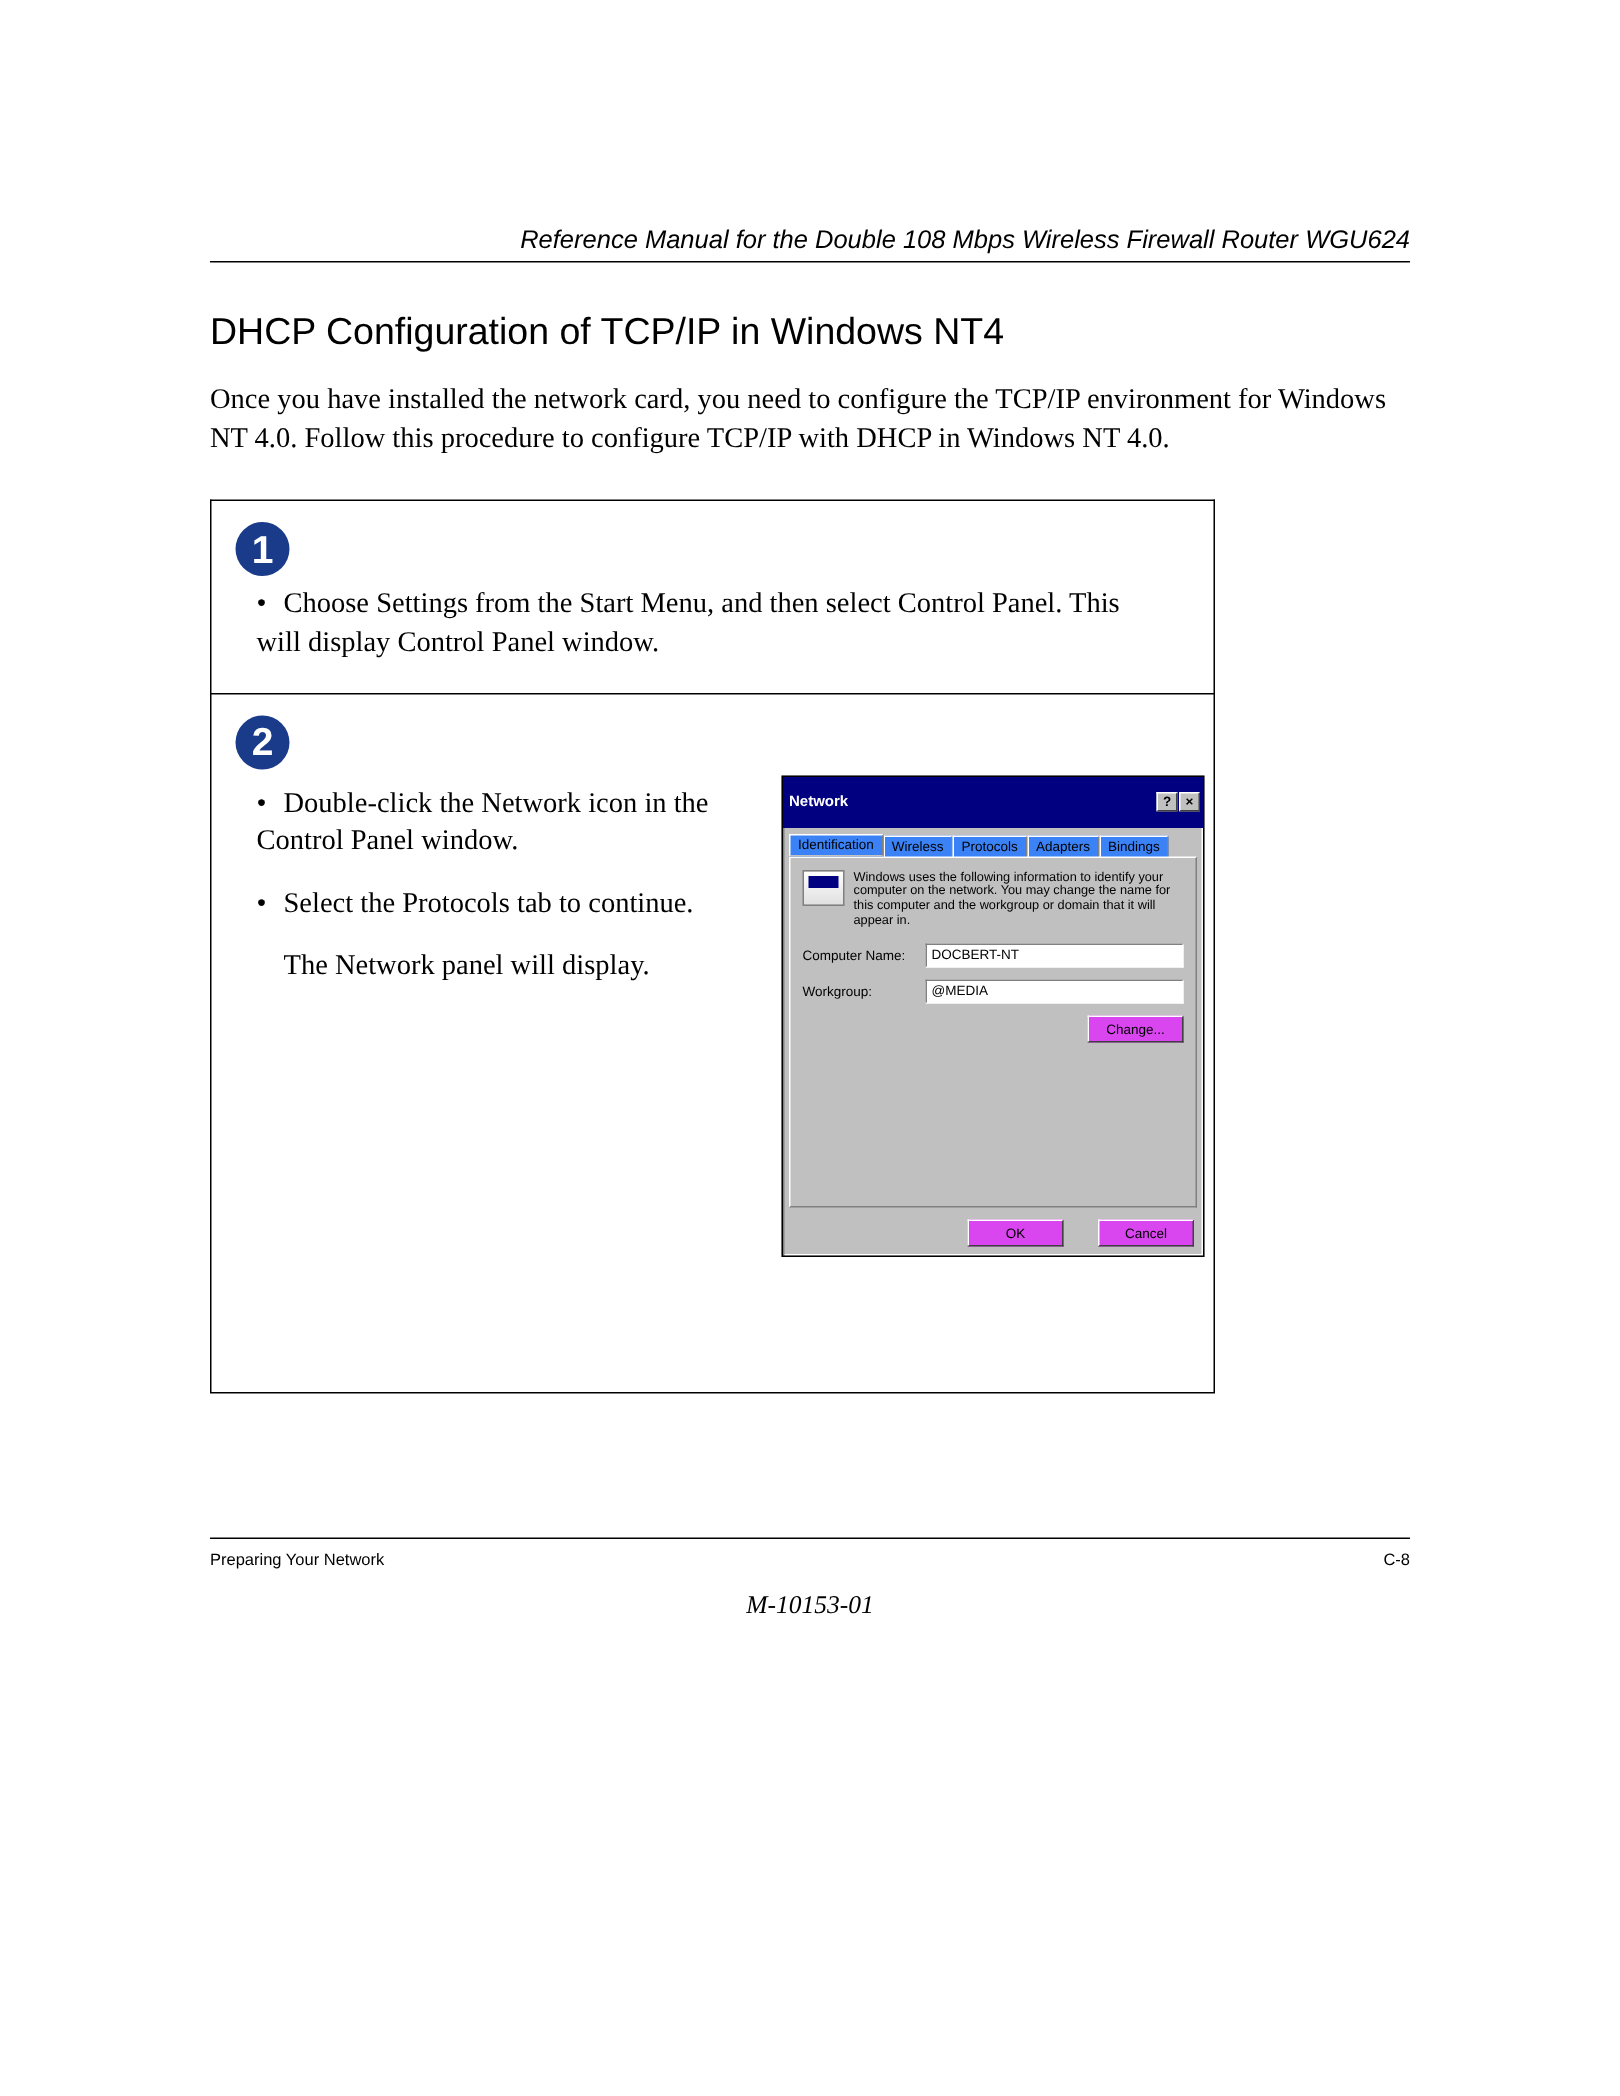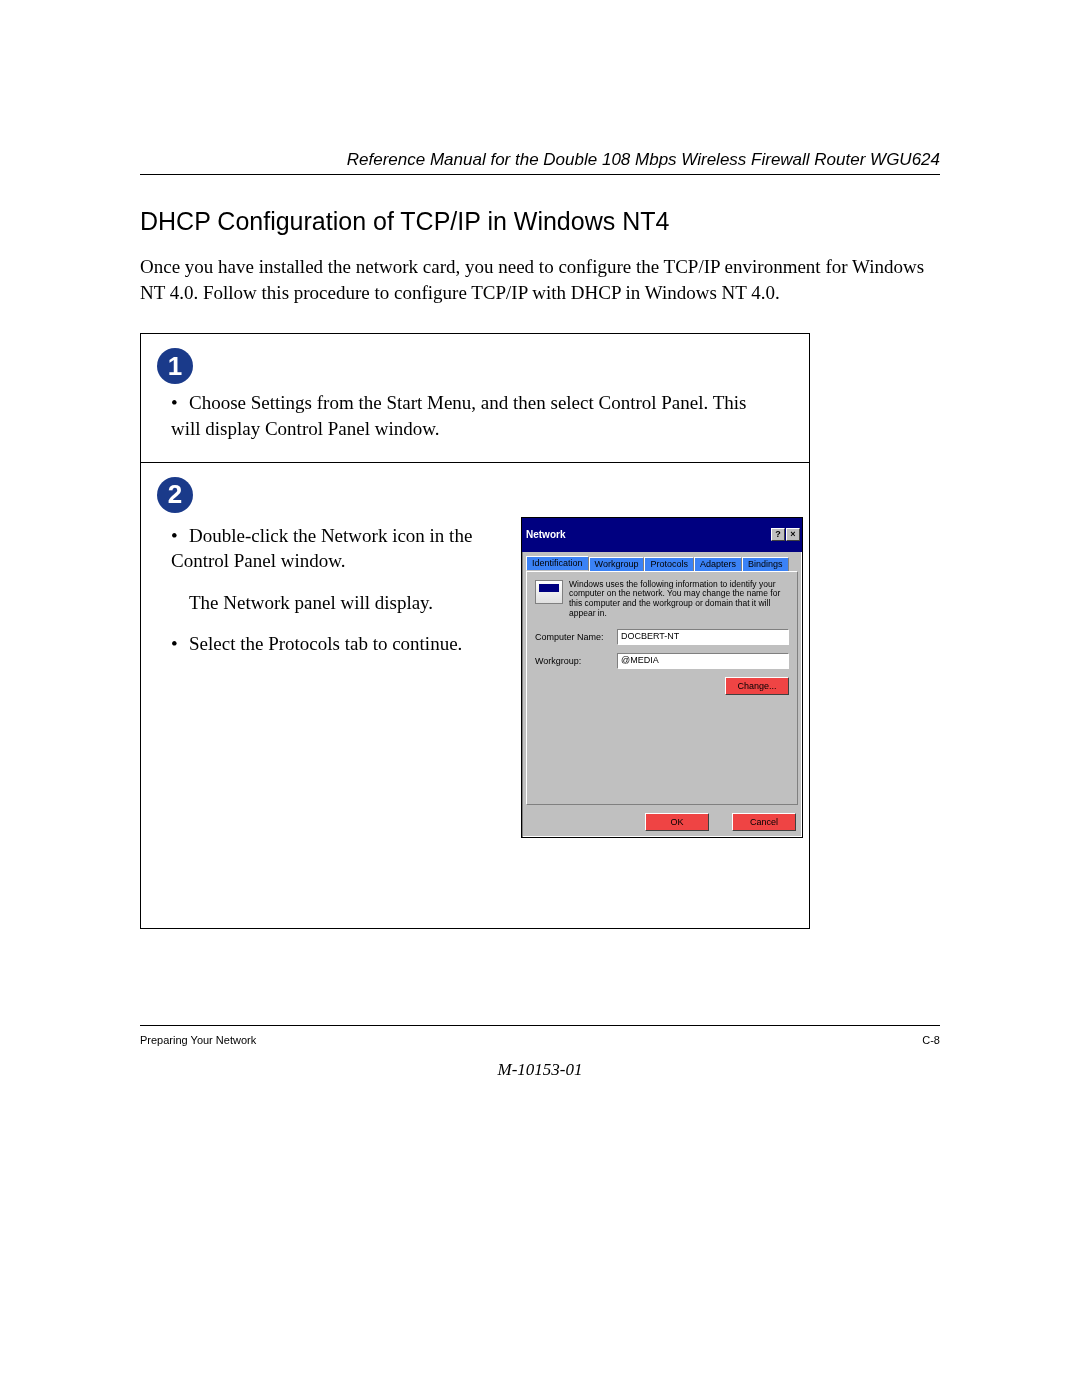--- a/index.html
+++ b/index.html
@@ -210,21 +210,21 @@
     padding: 1px 3px;
     box-sizing: border-box;
   }
   .nt-button {
     min-width: 64px;
     height: 18px;
     border-top: 1px solid #fff;
     border-left: 1px solid #fff;
     border-right: 1px solid #404040;
     border-bottom: 1px solid #404040;
-    background: #ef4444;
+    background: #d946ef;
     font-size: 9px;
     text-align: center;
     line-height: 16px;
     padding: 0 6px;
     box-sizing: border-box;
   }
   .nt-button-row {
     display: flex;
     justify-content: flex-end;
     margin-top: 4px;
@@ -272,36 +272,36 @@
     <div class="step-text">
       <p><span class="bullet">•</span><span>Choose Settings from the Start Menu, and then select Control Panel. This will display Control Panel window.</span></p>
     </div>
   </div>
 
   <div class="step-box">
     <div class="step-badge">2</div>
     <div class="step2-content">
       <div class="step2-left">
         <p><span class="bullet">•</span><span>Double-click the Network icon in the Control Panel window.</span></p>
+        <p style="margin-top:16px;"><span class="bullet">•</span><span>Select the Protocols tab to continue.</span></p>
         <p style="margin-top:16px; padding-left:18px;">The Network panel will display.</p>
-        <p style="margin-top:16px;"><span class="bullet">•</span><span>Select the Protocols tab to continue.</span></p>
       </div>
       <div class="step2-right">
 
         <div class="nt-dialog">
           <div class="nt-titlebar">
             <span>Network</span>
             <div class="nt-titlebar-buttons">
               <div class="nt-titlebtn">?</div>
               <div class="nt-titlebtn">×</div>
             </div>
           </div>
           <div class="nt-tabs">
             <div class="nt-tab active">Identification</div>
-            <div class="nt-tab">Workgroup</div>
+            <div class="nt-tab">Wireless</div>
             <div class="nt-tab">Protocols</div>
             <div class="nt-tab">Adapters</div>
             <div class="nt-tab">Bindings</div>
           </div>
           <div class="nt-body">
             <div class="nt-desc-row">
               <div class="nt-icon"></div>
               <div class="nt-desc">Windows uses the following information to identify your computer on the network. You may change the name for this computer and the workgroup or domain that it will appear in.</div>
             </div>
             <div class="nt-field-row">

